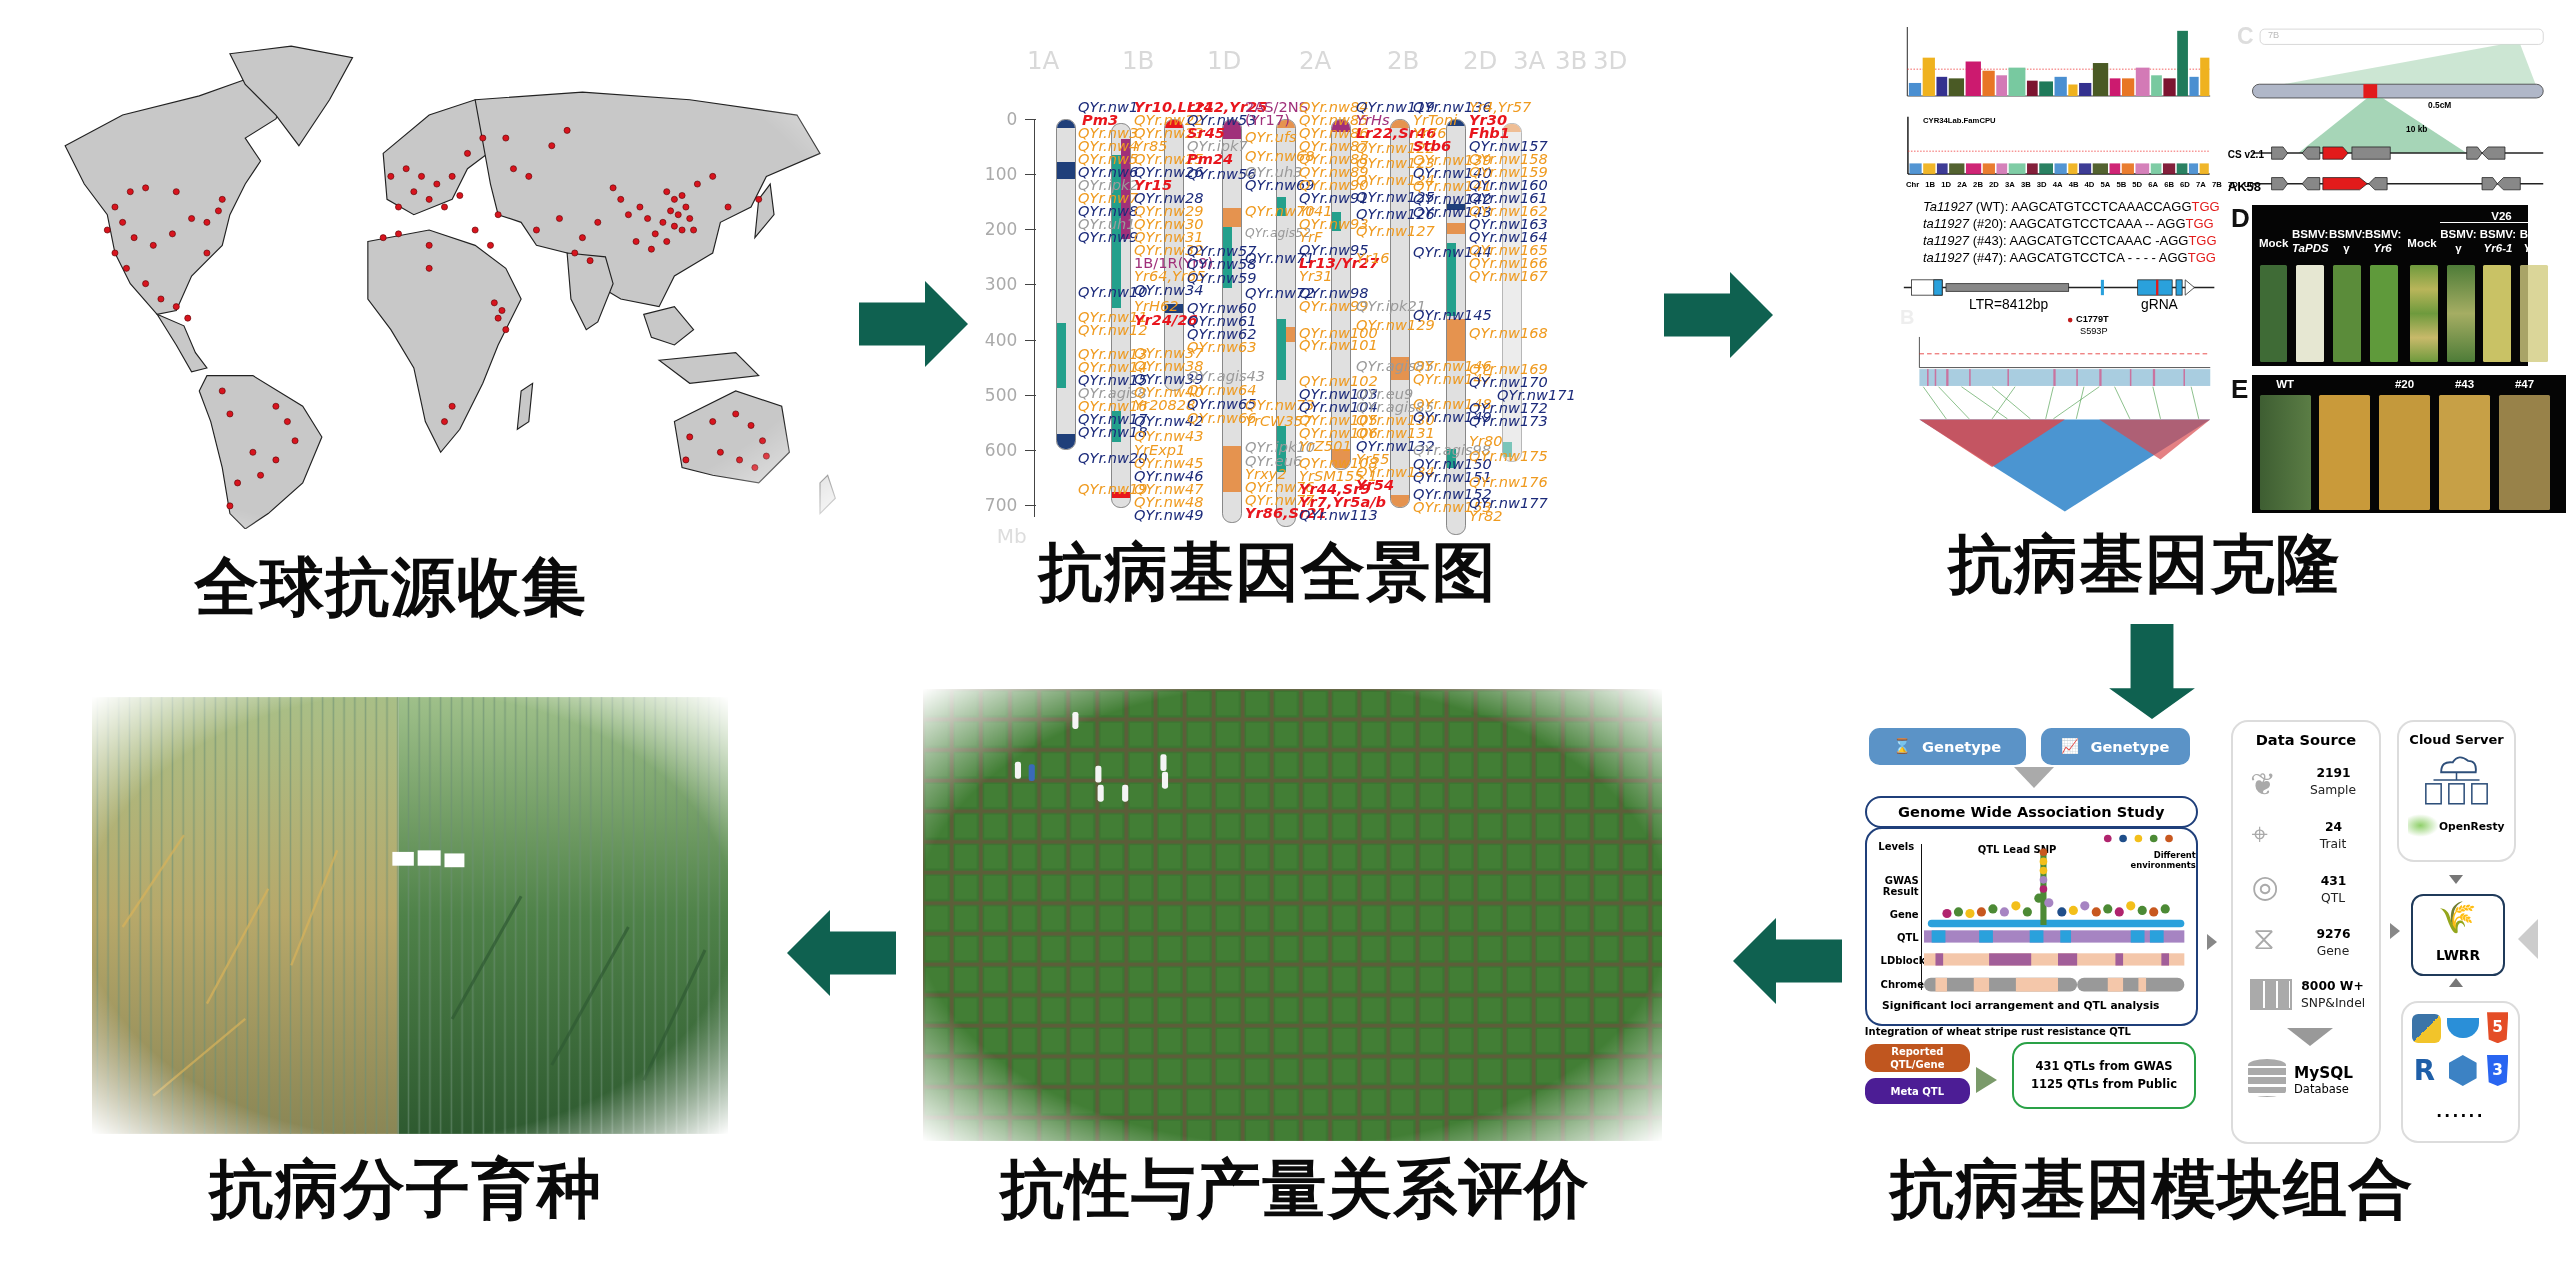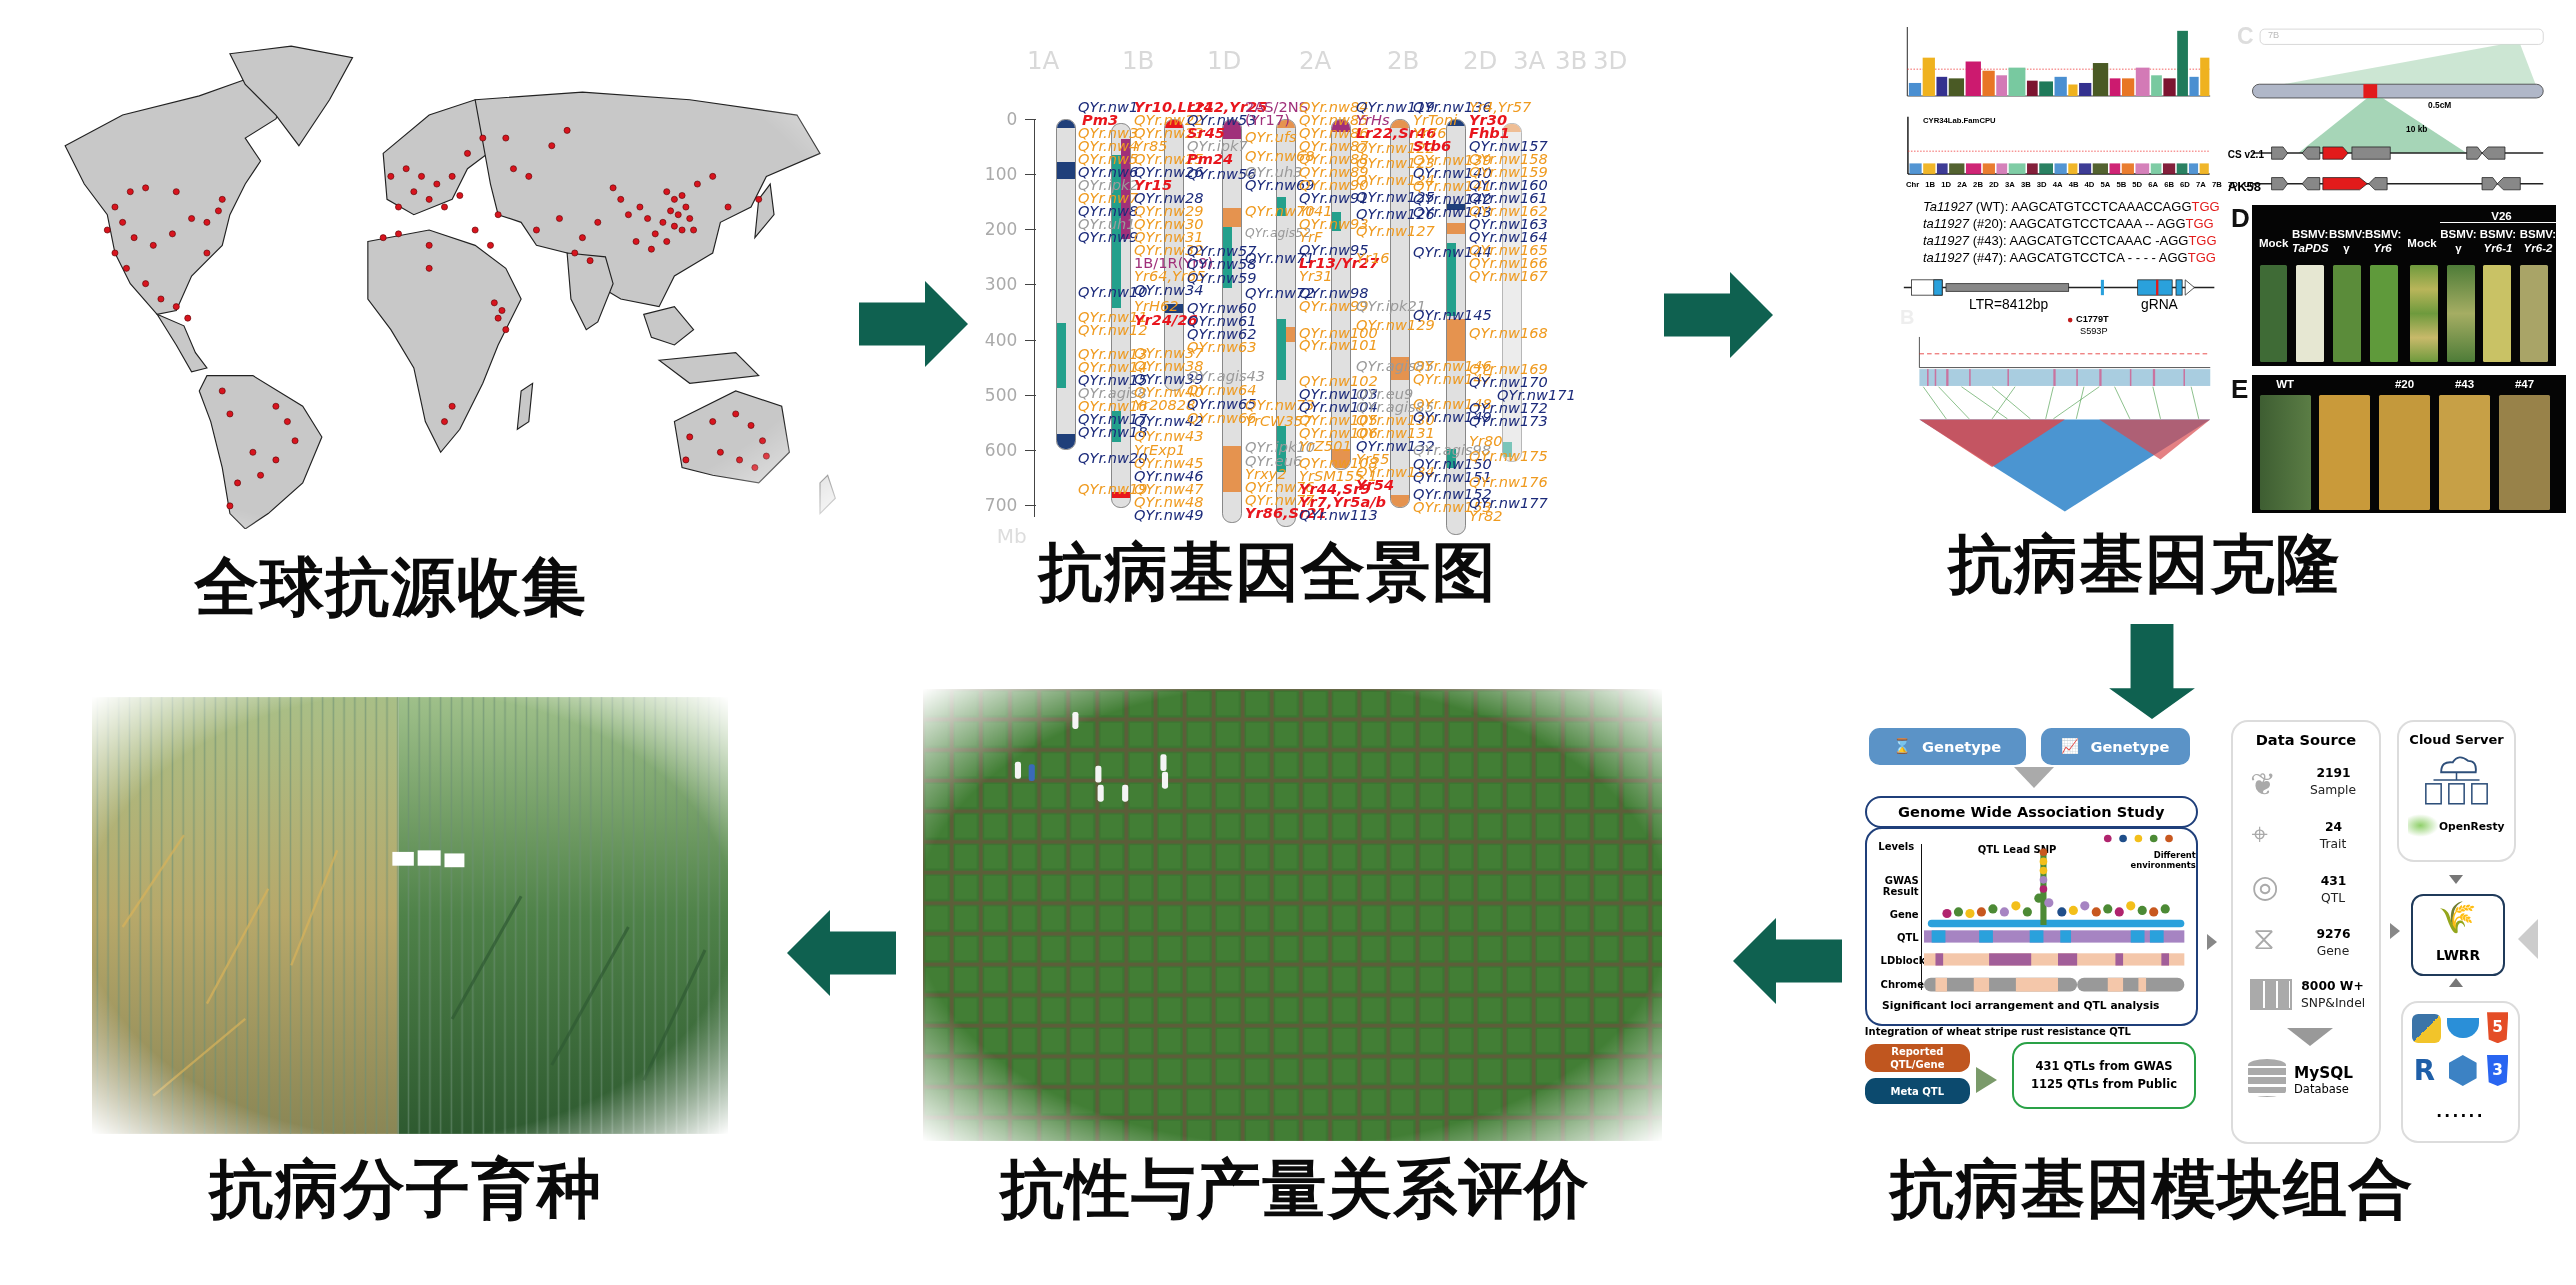--- a/index.html
+++ b/index.html
@@ -668,21 +668,21 @@
       <polygon points="340,210 348,202 370,202 370,218 348,218" fill="#888" stroke="#222"></polygon>
     </svg>
     <span class="abs" style="left:31px;top:6.9px;font-size:9.2px;color:#bbb;">7B</span>
     <span class="abs" style="left:191px;top:77px;font-size:8.4px;font-weight:700;">0.5cM</span>
     <span class="abs" style="left:-9.2px;top:126px;font-size:10px;font-weight:700;">CS v2.1</span>
     <span class="abs" style="left:169px;top:101px;font-size:8.4px;font-weight:700;">10 kb</span>
     <span class="abs" style="left:-9.2px;top:156px;font-size:13px;font-weight:700;">AK58</span>
   </div>
 
   <span class="plabel" style="left:362px;top:180px;">D</span>
-  <div class="leafbox" style="left:383px;top:182px;width:304px;height:161px;">
+  <div class="leafbox" style="left:383px;top:182px;width:276px;height:161px;">
     <div class="leaflab" style="left:188px;top:4.6px;width:123px;border-bottom:0.8px solid #fff;">V26</div>
     <div class="leaflab" style="left:4.6px;top:32px;width:34px;">Mock</div>
     <div class="leaflab" style="left:40px;top:23px;width:35px;">BSMV:</div>
     <div class="leaflab" style="left:40px;top:37px;width:35px;font-style:italic;">TaPDS</div>
     <div class="leaflab" style="left:77px;top:23px;width:35px;">BSMV:</div>
     <div class="leaflab" style="left:77px;top:37px;width:35px;">γ</div>
     <div class="leaflab" style="left:113px;top:23px;width:35px;">BSMV:</div>
     <div class="leaflab" style="left:113px;top:37px;width:35px;font-style:italic;">Yr6</div>
     <div class="leaflab" style="left:153px;top:32px;width:34px;">Mock</div>
     <div class="leaflab" style="left:188px;top:23px;width:37px;">BSMV:</div>
@@ -801,21 +801,21 @@
       <rect x="15" y="194" width="15" height="18" fill="#f4c7aa"></rect>
         <rect x="65" y="194" width="20" height="18" fill="#f4c7aa"></rect>
         <rect x="120" y="194" width="55" height="18" fill="#f4c7aa"></rect>
         <rect x="240" y="194" width="20" height="18" fill="#f4c7aa"></rect>
         <rect x="280" y="194" width="10" height="18" fill="#f4c7aa"></rect>
     </svg>
     <span class="abs" style="left:15.3px;top:170px;font-size:10.7px;font-weight:700;">Significant loci arrangement and QTL analysis</span>
   </div>
   <span class="abs" style="left:3.8px;top:310px;font-size:10px;font-weight:700;">Integration of wheat stripe rust resistance QTL</span>
   <div class="badge" style="left:3.8px;top:328px;width:105px;height:27.6px;background:#c0561f;">Reported QTL/Gene</div>
-  <div class="badge" style="left:3.8px;top:362px;width:105px;height:26px;background:#0c4a6e;">Meta QTL</div>
+  <div class="badge" style="left:3.8px;top:362px;width:105px;height:26px;background:#4c1d95;">Meta QTL</div>
   <div class="abs" style="left:115px;top:351px;width:0;height:0;border-top:13.8px solid transparent;border-bottom:13.8px solid transparent;border-left:21.4px solid #7a9a6a;"></div>
   <div class="abs" style="left:151px;top:326px;width:180px;height:63px;border:2.3px solid #2aa147;border-radius:15.3px;display:flex;flex-direction:column;align-items:center;justify-content:center;font-weight:700;font-size:11.5px;line-height:1.5;">
     <span>431  QTLs  from  GWAS</span>
     <span>1125  QTLs  from  Public</span>
   </div>
 
   <div class="abs" style="left:346px;top:218px;width:0;height:0;border-top:8.4px solid transparent;border-bottom:8.4px solid transparent;border-left:10.7px solid #888;"></div>
 
   <div class="greybox" style="left:370px;top:3.8px;width:146px;height:420px;">
     <div class="abs" style="left:0;top:9.2px;width:146px;text-align:center;font-size:14.6px;font-weight:700;">Data Source</div>

